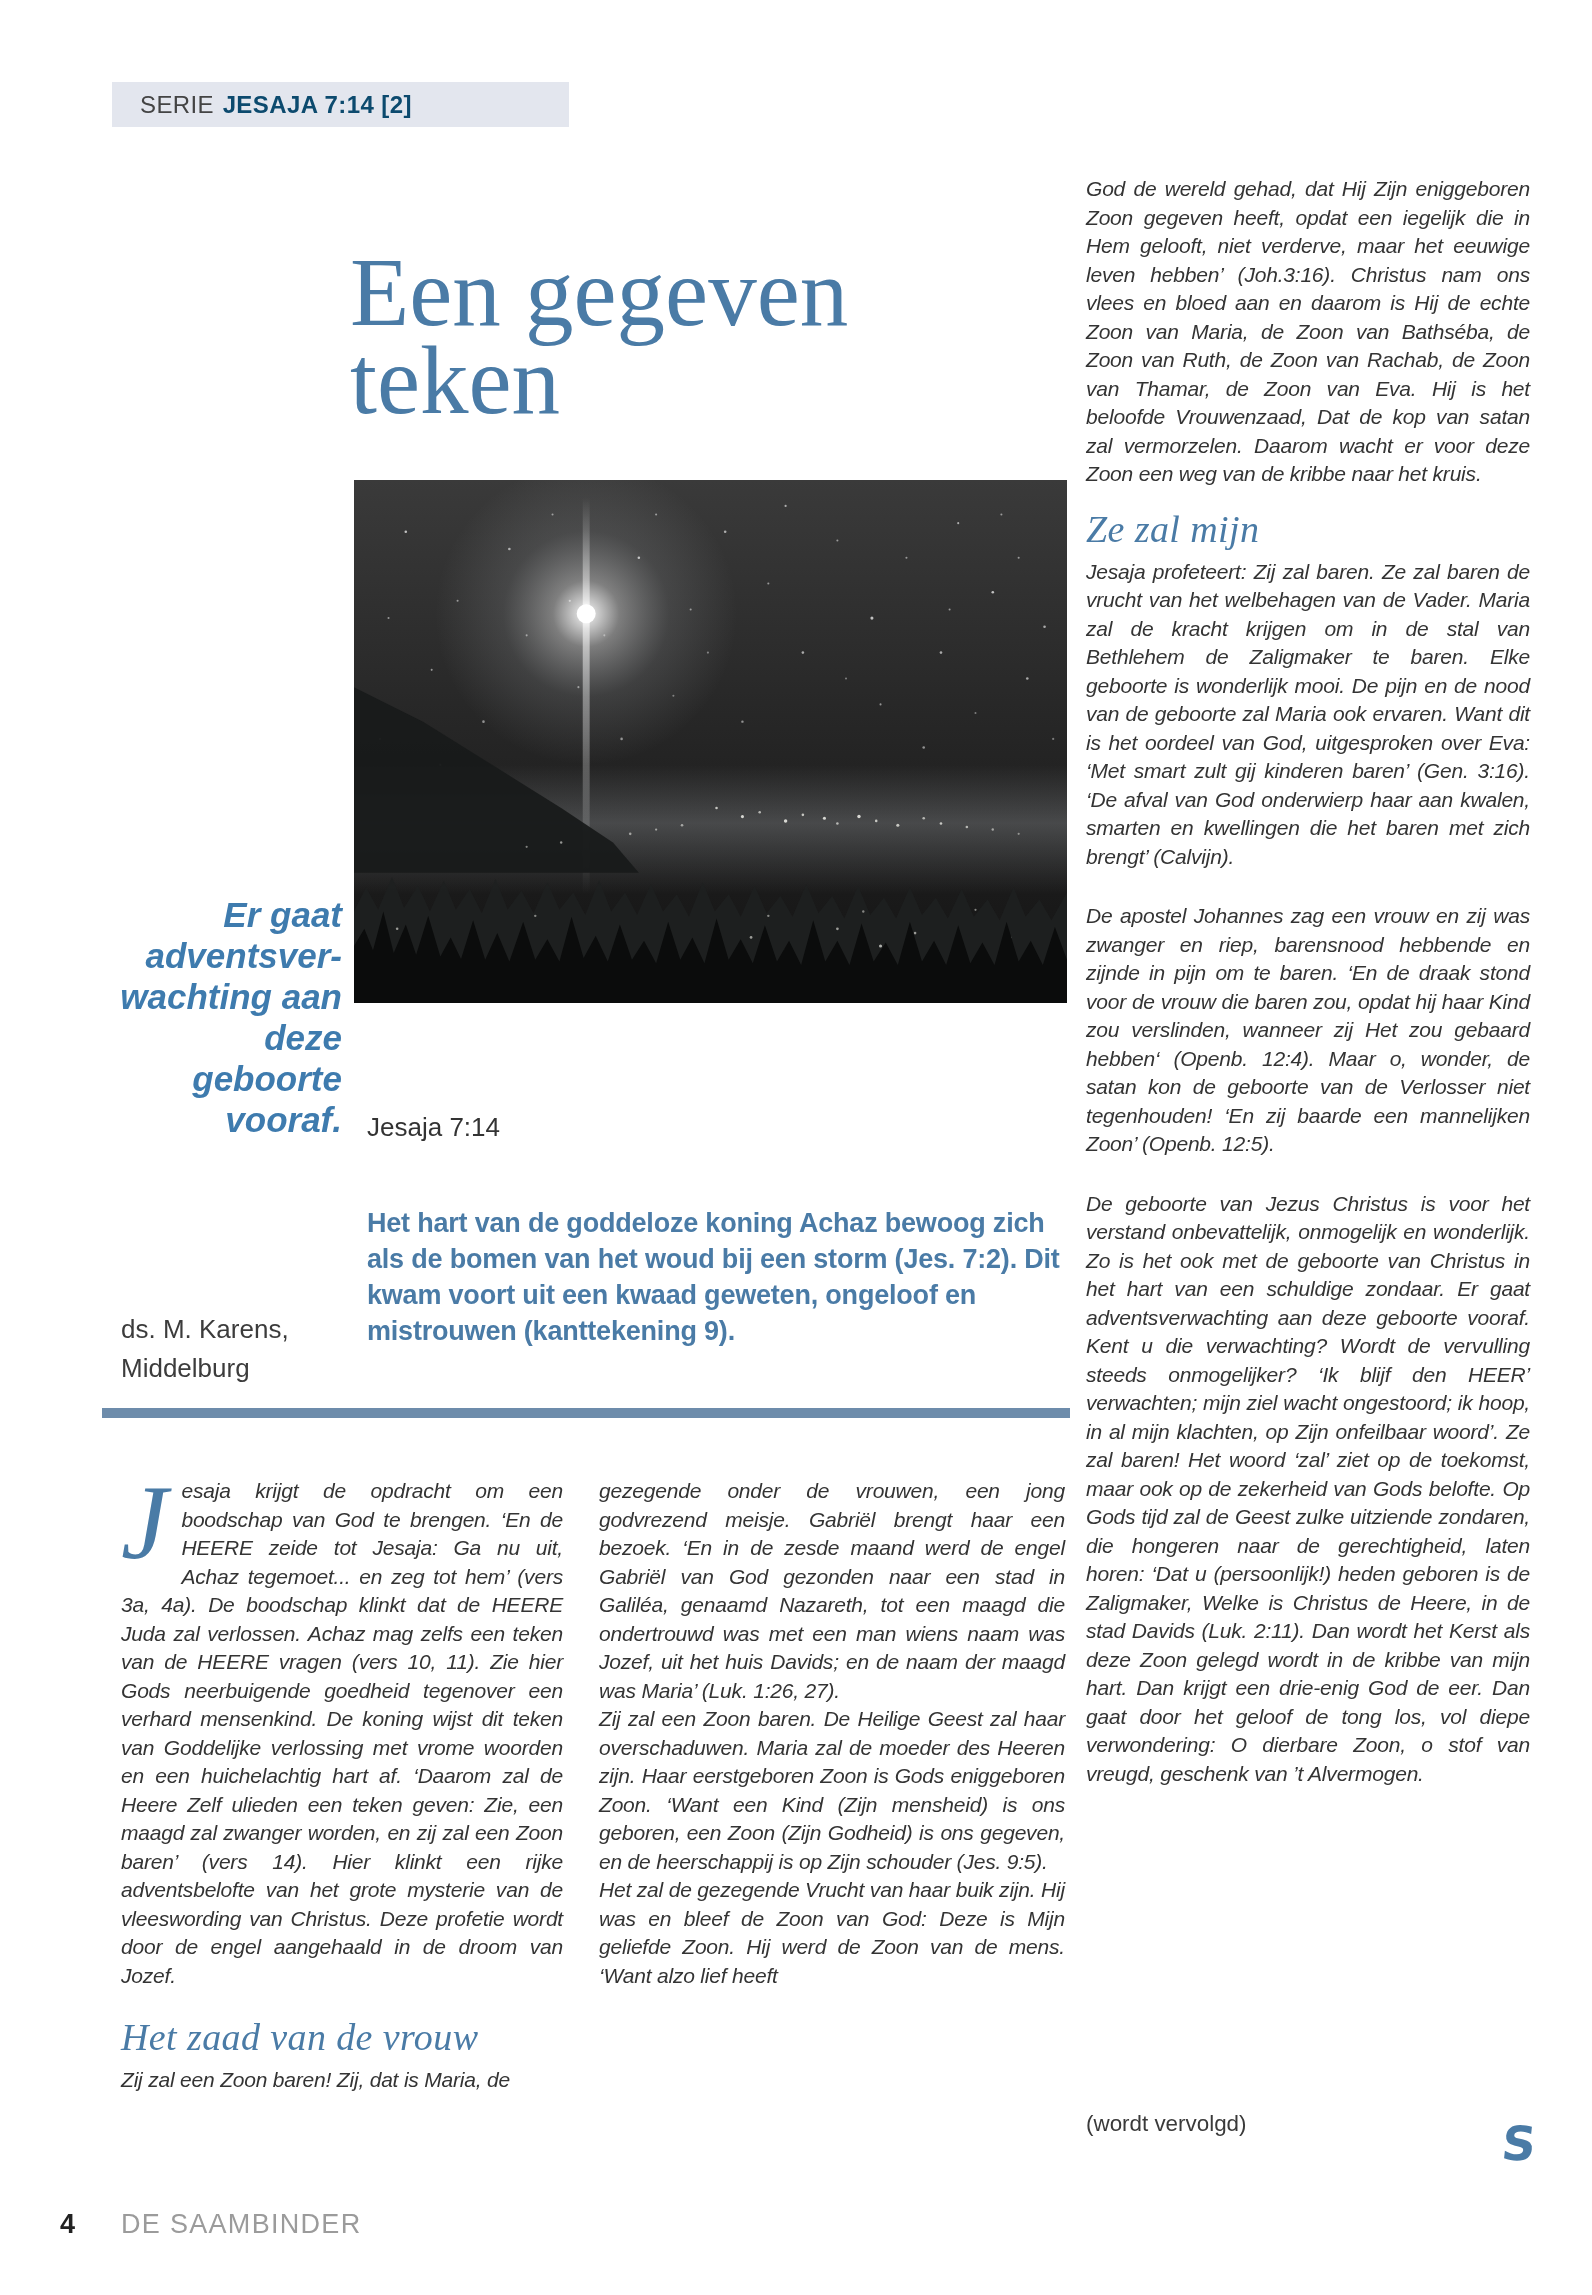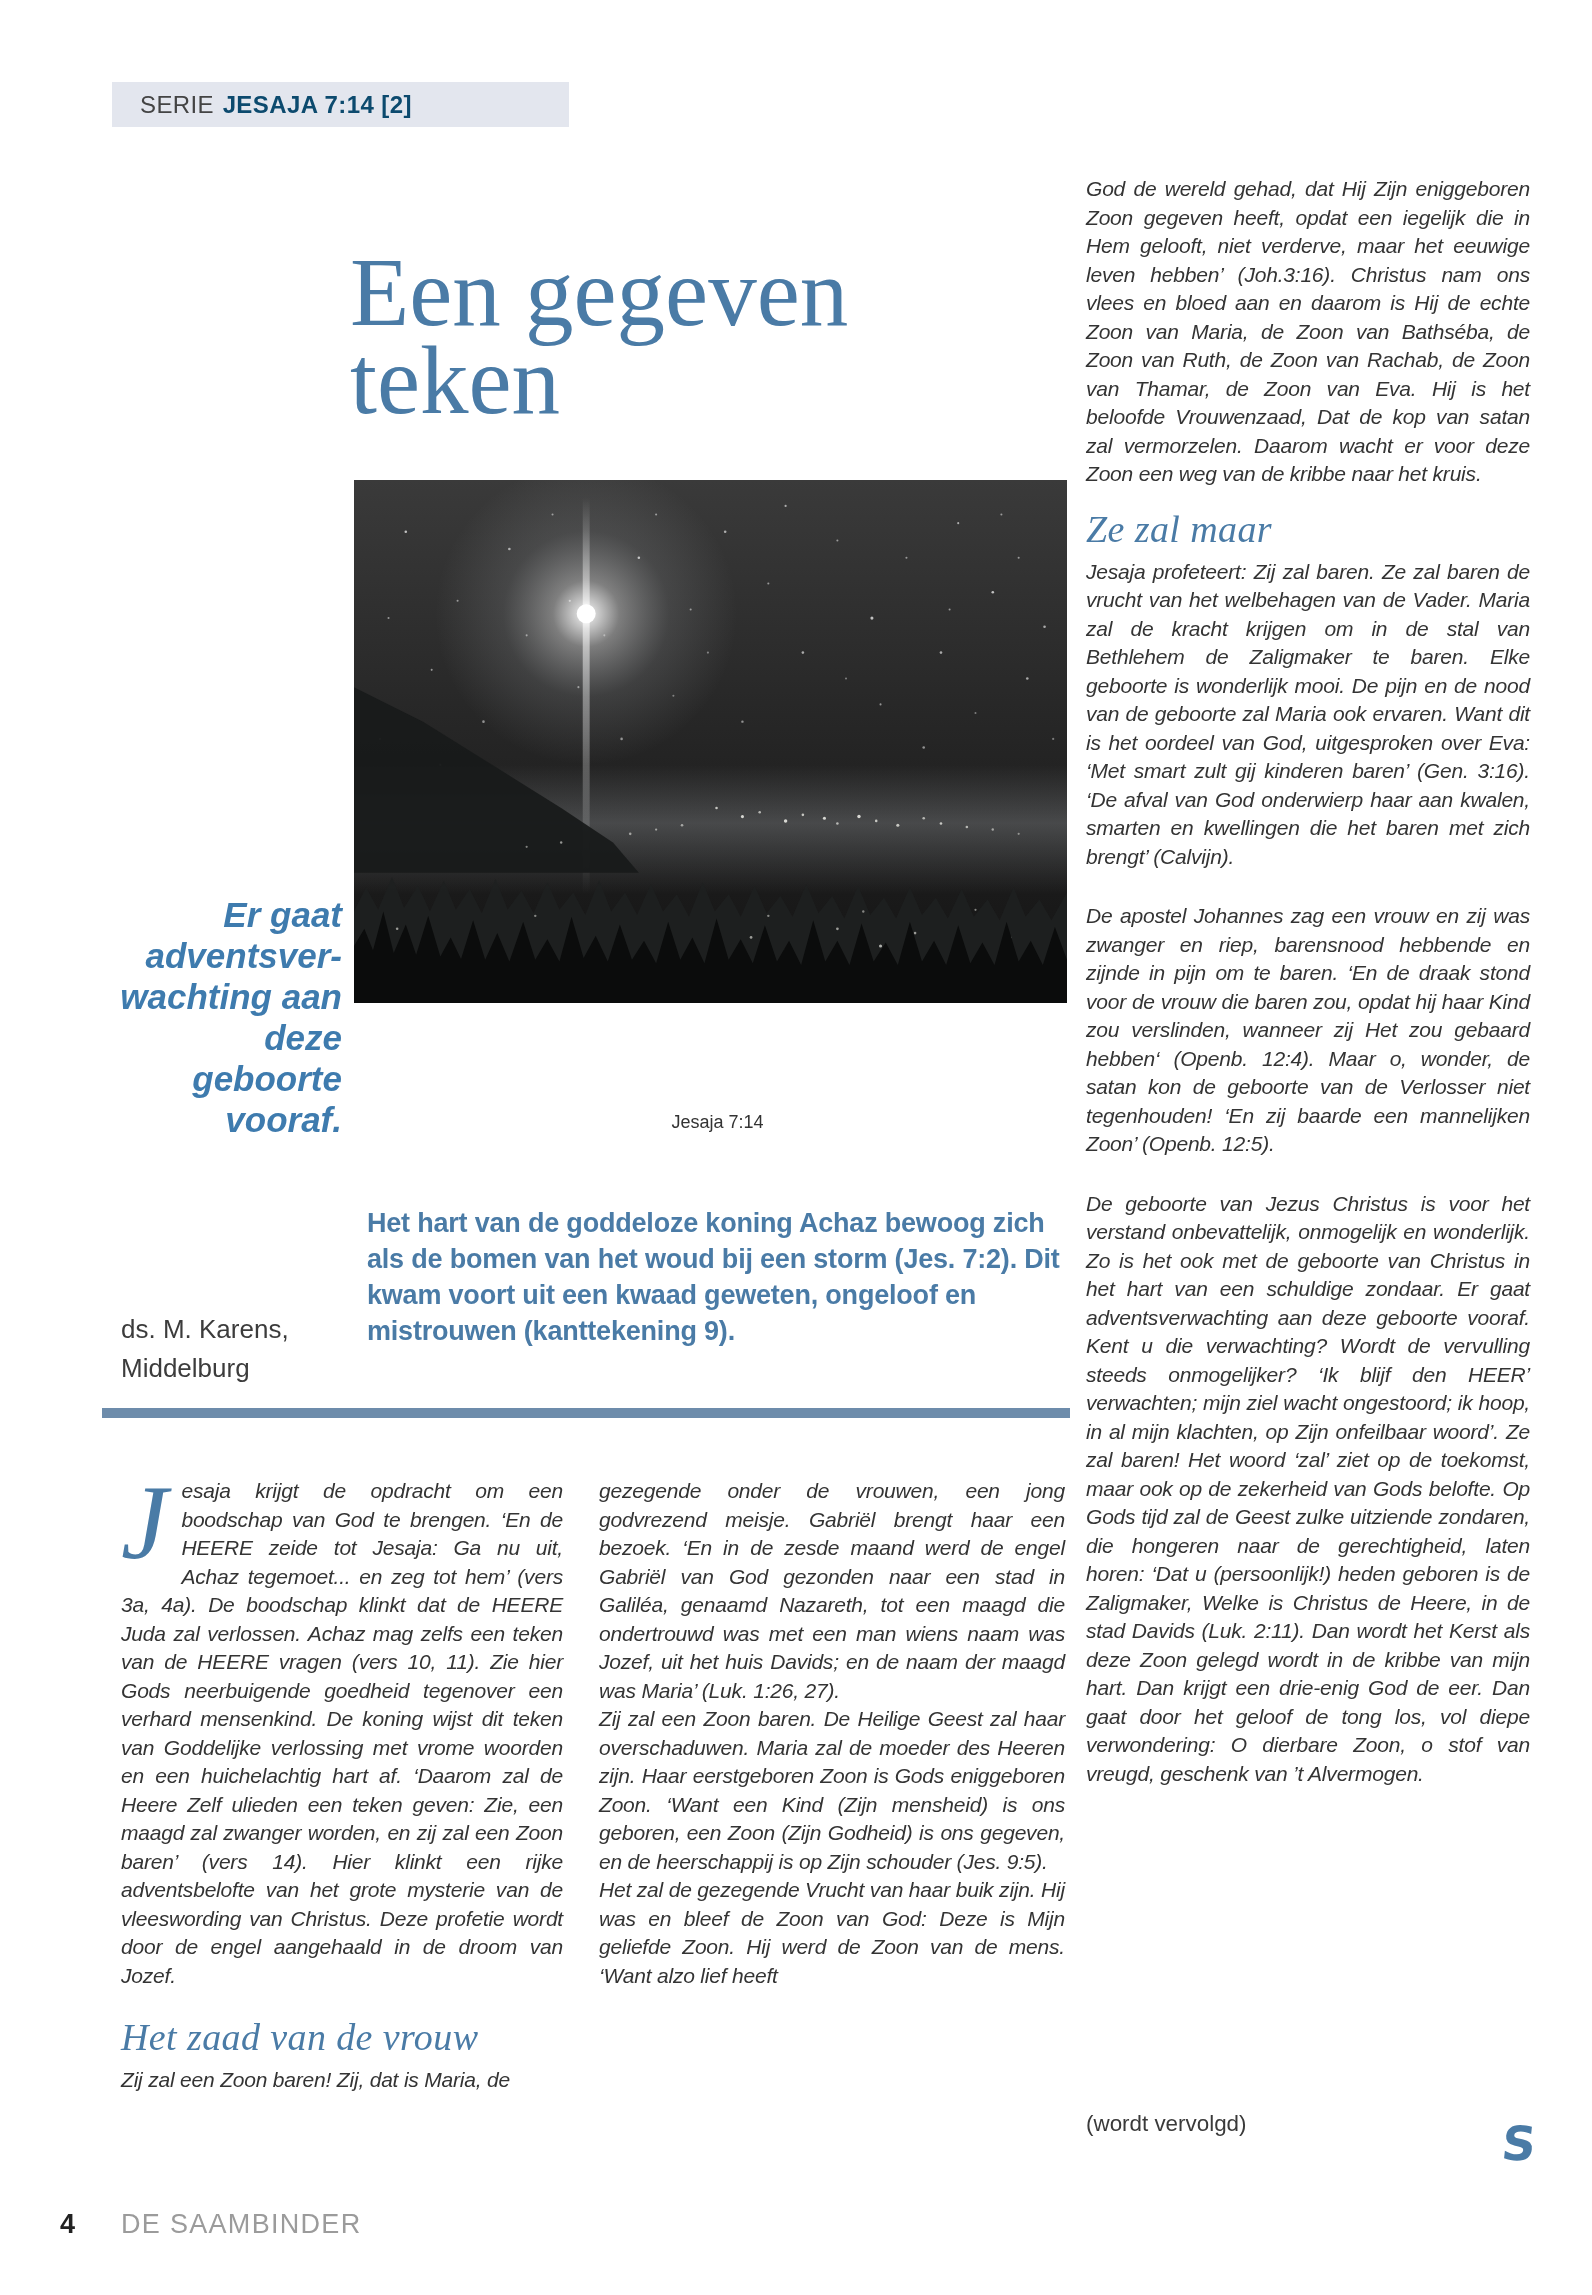--- a/index.html
+++ b/index.html
@@ -15,22 +15,22 @@
   .badge .lbl{color:#444;font-weight:400;}
   .badge .ttl{color:#0c4a6e;font-weight:700;margin-left:8.6px;}
   .title{position:absolute;left:350px;top:249px;width:725px;font-family:"Liberation Serif",serif;
          font-size:97px;line-height:88px;color:var(--accent);font-weight:400;}
   .photo{position:absolute;left:354px;top:480px;width:713px;height:523px;}
   .caption{position:absolute;left:95px;top:894px;width:247px;text-align:right;
            font-style:italic;font-weight:700;color:var(--caption);font-size:35px;line-height:41px;}
   .caption span{display:block;}
   .quote{position:absolute;left:367px;top:1044px;width:701px;font-family:"Liberation Serif",serif;
          font-style:italic;font-size:41px;color:#1e1e1e;}
-  .quote-attr{position:absolute;left:367px;top:1112px;width:701px;text-align:center;
-              font-size:18px;color:#333;}
+  .quote-attr{position:absolute;left:367px;top:1112px;width:701px;text-align:left;
+              font-size:26px;color:#333;}
   .intro{position:absolute;left:367px;top:1205px;width:706px;font-size:27px;line-height:36px;
          font-weight:700;color:var(--accent);letter-spacing:-0.2px;}
   .author{position:absolute;left:121px;top:1310px;font-size:26px;line-height:39px;color:#3c3c3c;}
   .author span{display:block;}
   .rule{position:absolute;left:102px;top:1408px;width:968px;height:9.5px;background:var(--rule);}
   .col{position:absolute;font-size:21px;line-height:28.5px;letter-spacing:-0.2px;
        text-align:justify;color:#343434;font-style:italic;}
   .col p{margin:0;}
   .col1{left:121px;top:1477px;width:442px;}
   .col2{left:599px;top:1477px;width:466px;}
@@ -211,21 +211,21 @@
   </div>
 
   <div class="col col2">
     <p>gezegende onder de vrouwen, een jong godvrezend meisje. Gabriël brengt haar een bezoek. ‘En in de zesde maand werd de engel Gabriël van God gezonden naar een stad in Galiléa, genaamd Nazareth, tot een maagd die ondertrouwd was met een man wiens naam was Jozef, uit het huis Davids; en de naam der maagd was Maria’ (Luk. 1:26, 27).</p>
     <p>Zij zal een Zoon baren. De Heilige Geest zal haar overschaduwen. Maria zal de moeder des Heeren zijn. Haar eerstgeboren Zoon is Gods eniggeboren Zoon. ‘Want een Kind (Zijn mensheid) is ons geboren, een Zoon (Zijn Godheid) is ons gegeven, en de heerschappij is op Zijn schouder (Jes. 9:5).</p>
     <p>Het zal de gezegende Vrucht van haar buik zijn. Hij was en bleef de Zoon van God: Deze is Mijn geliefde Zoon. Hij werd de Zoon van de mens. ‘Want alzo lief heeft</p>
   </div>
 
   <div class="col col3">
     <p>God de wereld gehad, dat Hij Zijn eniggeboren Zoon gegeven heeft, opdat een iegelijk die in Hem gelooft, niet verderve, maar het eeuwige leven hebben’ (Joh.3:16). Christus nam ons vlees en bloed aan en daarom is Hij de echte Zoon van Maria, de Zoon van Bathséba, de Zoon van Ruth, de Zoon van Rachab, de Zoon van Thamar, de Zoon van Eva. Hij is het beloofde Vrouwenzaad, Dat de kop van satan zal vermorzelen. Daarom wacht er voor deze Zoon een weg van de kribbe naar het kruis.</p>
-    <h2 class="subhead">Ze zal maar</h2>
+    <h2 class="subhead">Ze zal mijn</h2>
     <p>Jesaja profeteert: Zij zal baren. Ze zal baren de vrucht van het welbehagen van de Vader. Maria zal de kracht krijgen om in de stal van Bethlehem de Zaligmaker te baren. Elke geboorte is wonderlijk mooi. De pijn en de nood van de geboorte zal Maria ook ervaren. Want dit is het oordeel van God, uitgesproken over Eva: ‘Met smart zult gij kinderen baren’ (Gen. 3:16). ‘De afval van God onderwierp haar aan kwalen, smarten en kwellingen die het baren met zich brengt’ (Calvijn).</p>
     <p class="gap">De apostel Johannes zag een vrouw en zij was zwanger en riep, barensnood hebbende en zijnde in pijn om te baren. ‘En de draak stond voor de vrouw die baren zou, opdat hij haar Kind zou verslinden, wanneer zij Het zou gebaard hebben‘ (Openb. 12:4). Maar o, wonder, de satan kon de geboorte van de Verlosser niet tegenhouden! ‘En zij baarde een mannelijken Zoon’ (Openb. 12:5).</p>
     <p class="gap">De geboorte van Jezus Christus is voor het verstand onbevattelijk, onmogelijk en wonderlijk. Zo is het ook met de geboorte van Christus in het hart van een schuldige zondaar. Er gaat adventsverwachting aan deze geboorte vooraf. Kent u die verwachting? Wordt de vervulling steeds onmogelijker? ‘Ik blijf den HEER’ verwachten; mijn ziel wacht ongestoord; ik hoop, in al mijn klachten, op Zijn onfeilbaar woord’. Ze zal baren! Het woord ‘zal’ ziet op de toekomst, maar ook op de zekerheid van Gods belofte. Op Gods tijd zal de Geest zulke uitziende zondaren, die hongeren naar de gerechtigheid, laten horen: ‘Dat u (persoonlijk!) heden geboren is de Zaligmaker, Welke is Christus de Heere, in de stad Davids (Luk. 2:11). Dan wordt het Kerst als deze Zoon gelegd wordt in de kribbe van mijn hart. Dan krijgt een drie-enig God de eer. Dan gaat door het geloof de tong los, vol diepe verwondering: O dierbare Zoon, o stof van vreugd, geschenk van ’t Alvermogen.</p>
   </div>
 
   <div class="closing">(wordt vervolgd)</div>
   <div class="s-logo">S</div>
 
   <div class="footer-num">4</div>
   <div class="footer-name">DE SAAMBINDER</div>

